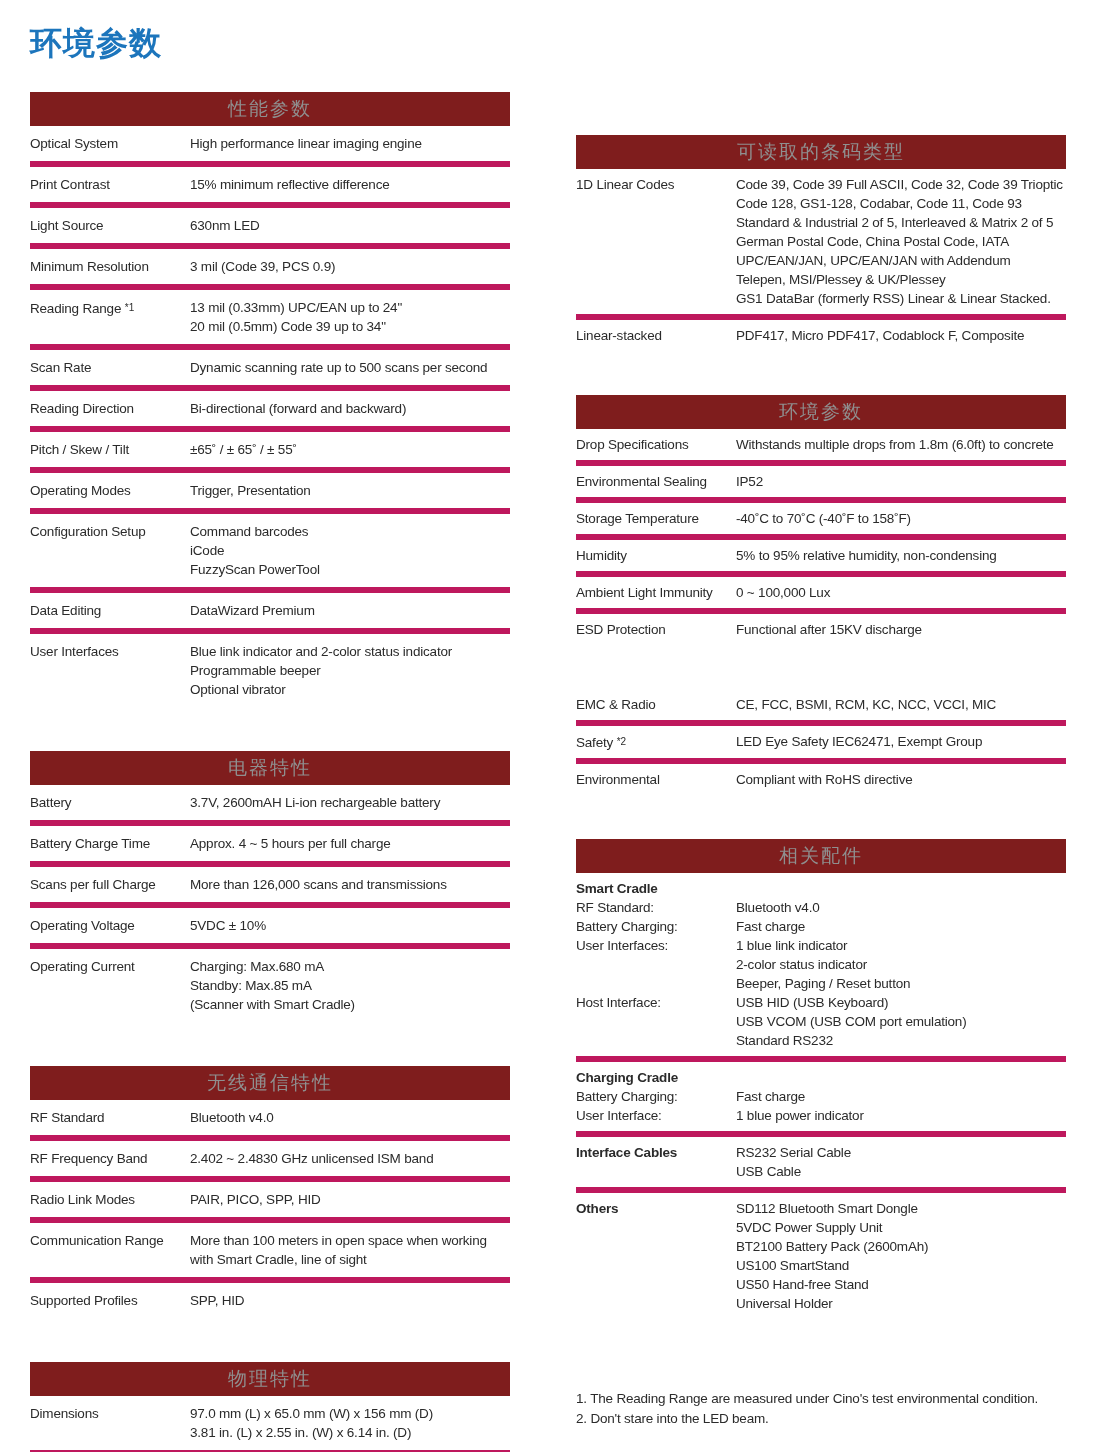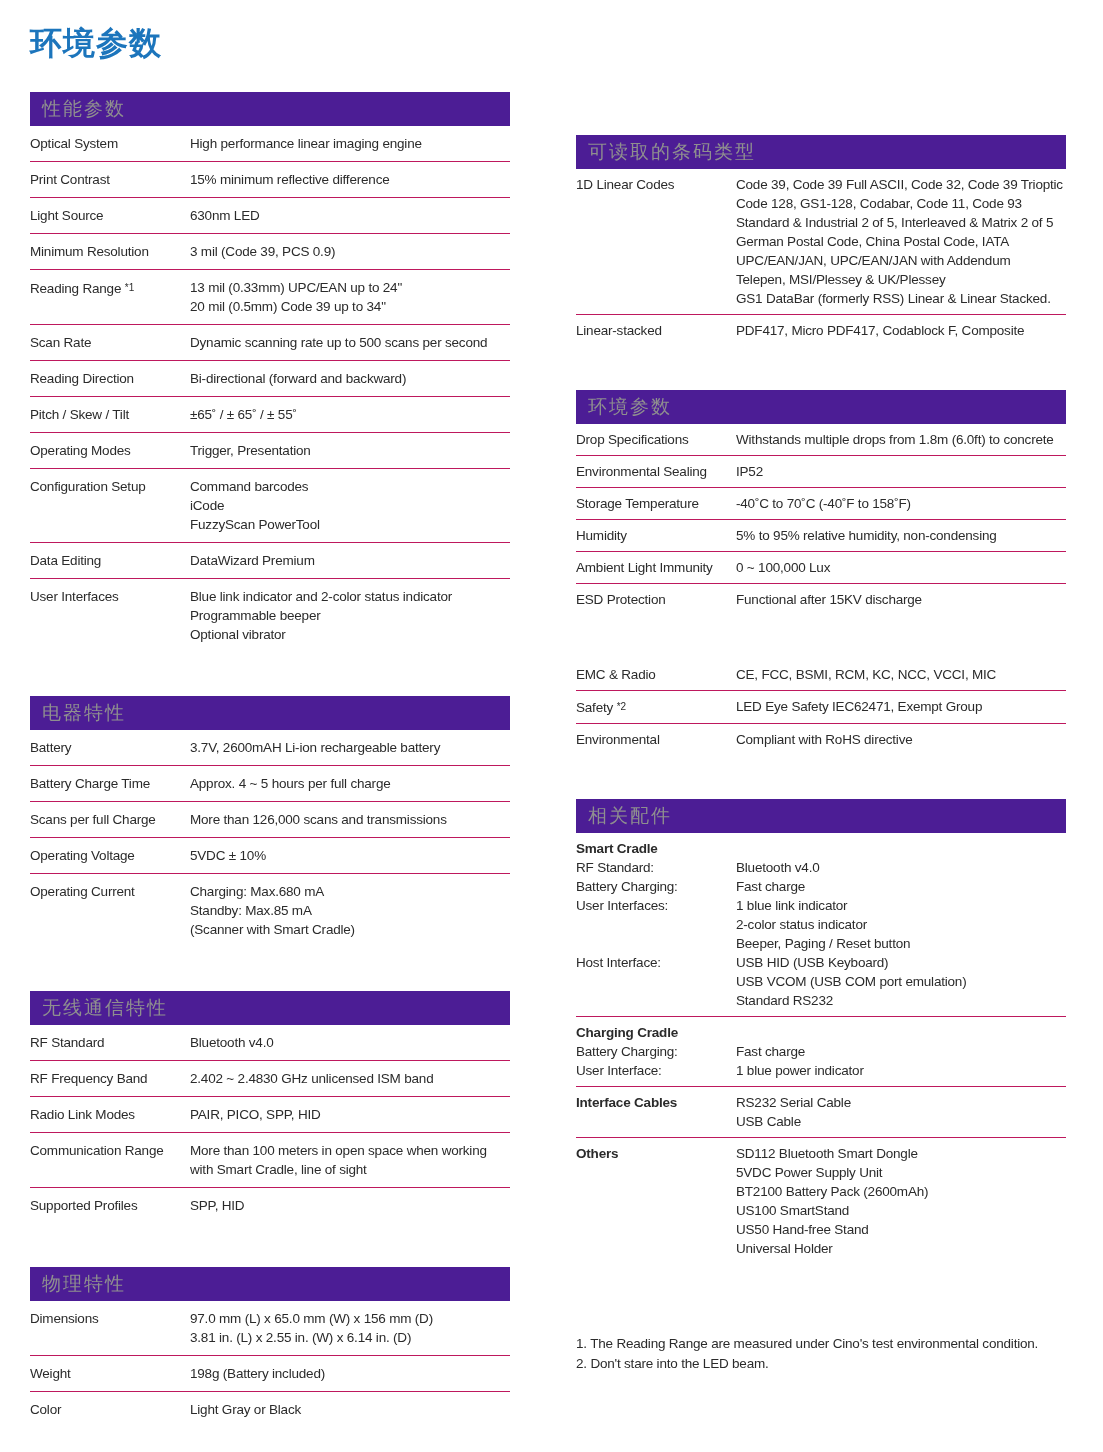--- a/index.html
+++ b/index.html
@@ -19,30 +19,31 @@
     font-weight: bold;
     letter-spacing: 1px;
     margin: 6px 0 26px 0;
   }
   .columns { display: flex; align-items: flex-start; }
   .col { flex: 0 0 auto; }
   .col-left  { width: 480px; margin-right: 66px; }
   .col-right { width: 490px; margin-top: 43px; }
   .section { margin-bottom: 44px; }
   .section-header {
-    background: #4c1d95;
+    background: #7f1d1d;
     color: #8f8f8f;
     font-size: 19px;
     letter-spacing: 2px;
     padding: 6px 12px 7px 12px;
     line-height: 21px;
+    text-align: center;
   }
   .block { padding: 8px 0; }
   .col-right .block { padding: 6px 0; }
-  .block + .block { border-top: 1px solid #be185d; }
+  .block + .block { border-top: 6px solid #be185d; }
   .row { display: flex; align-items: flex-start; }
   .spec-label {
     width: 160px;
     flex: 0 0 160px;
     font-size: 13.5px;
     letter-spacing: -0.2px;
     line-height: 19px;
     white-space: nowrap;
   }
   .spec-label.bold { font-weight: bold; }

